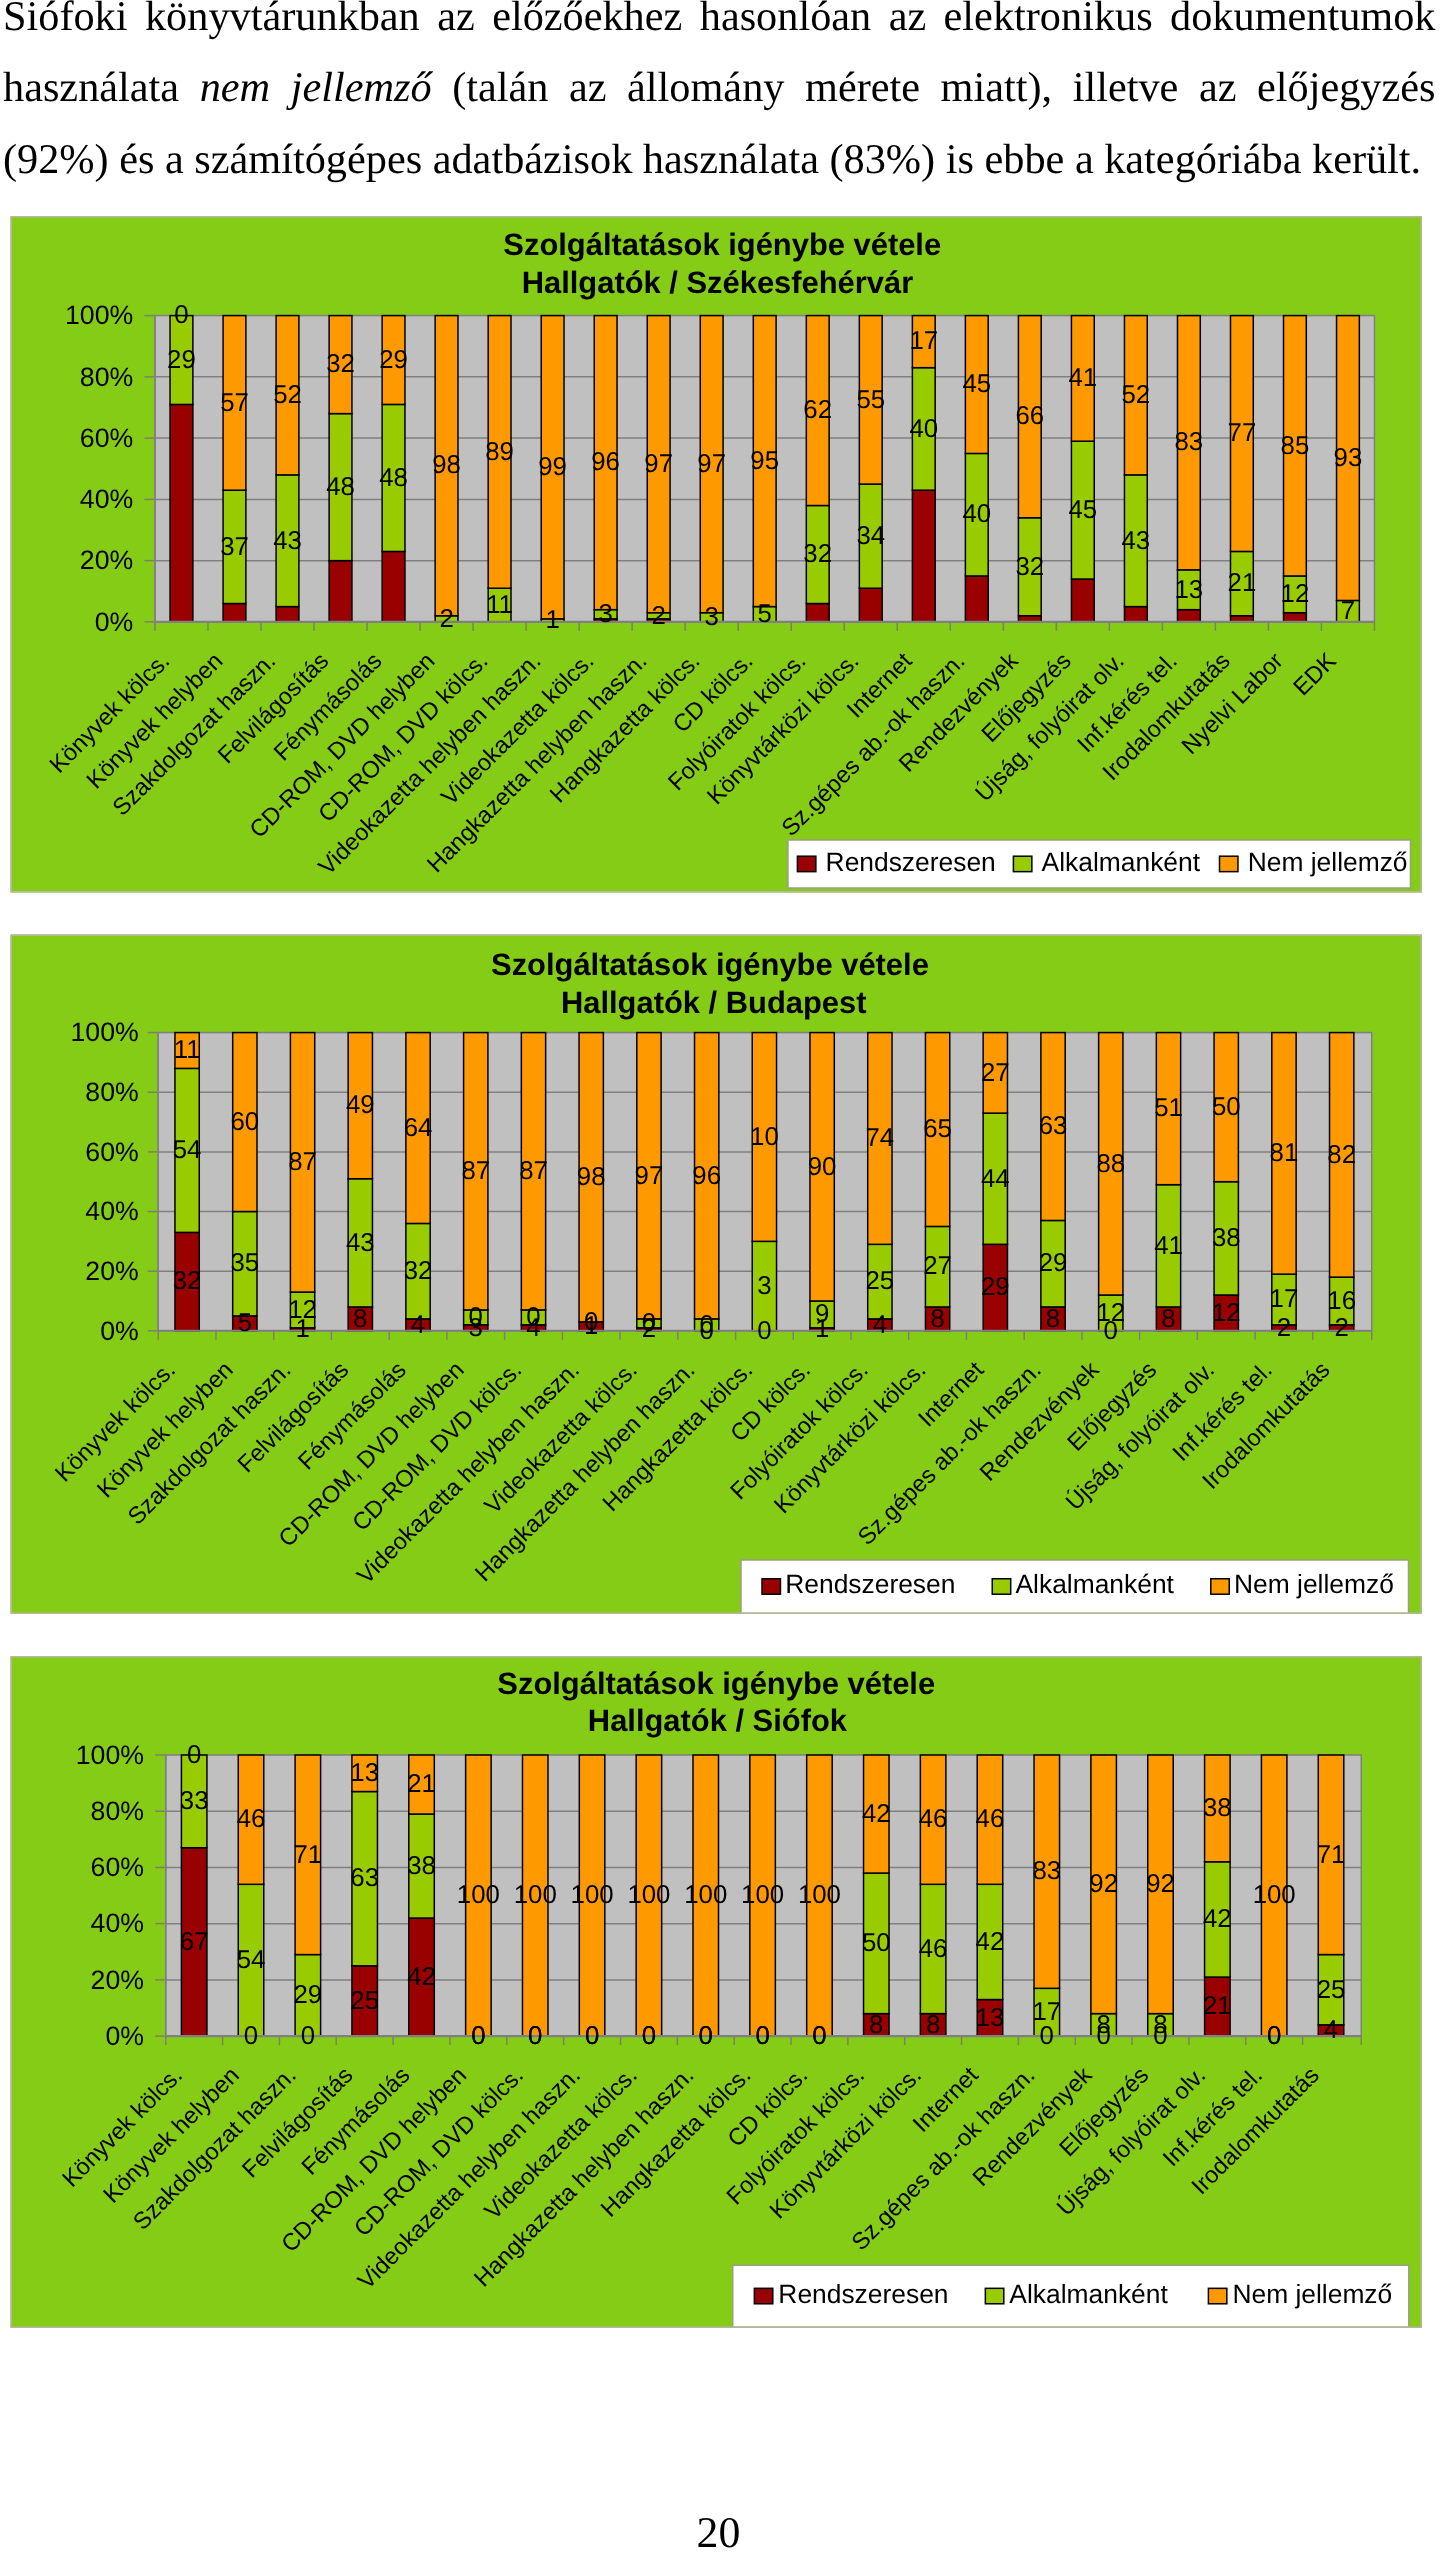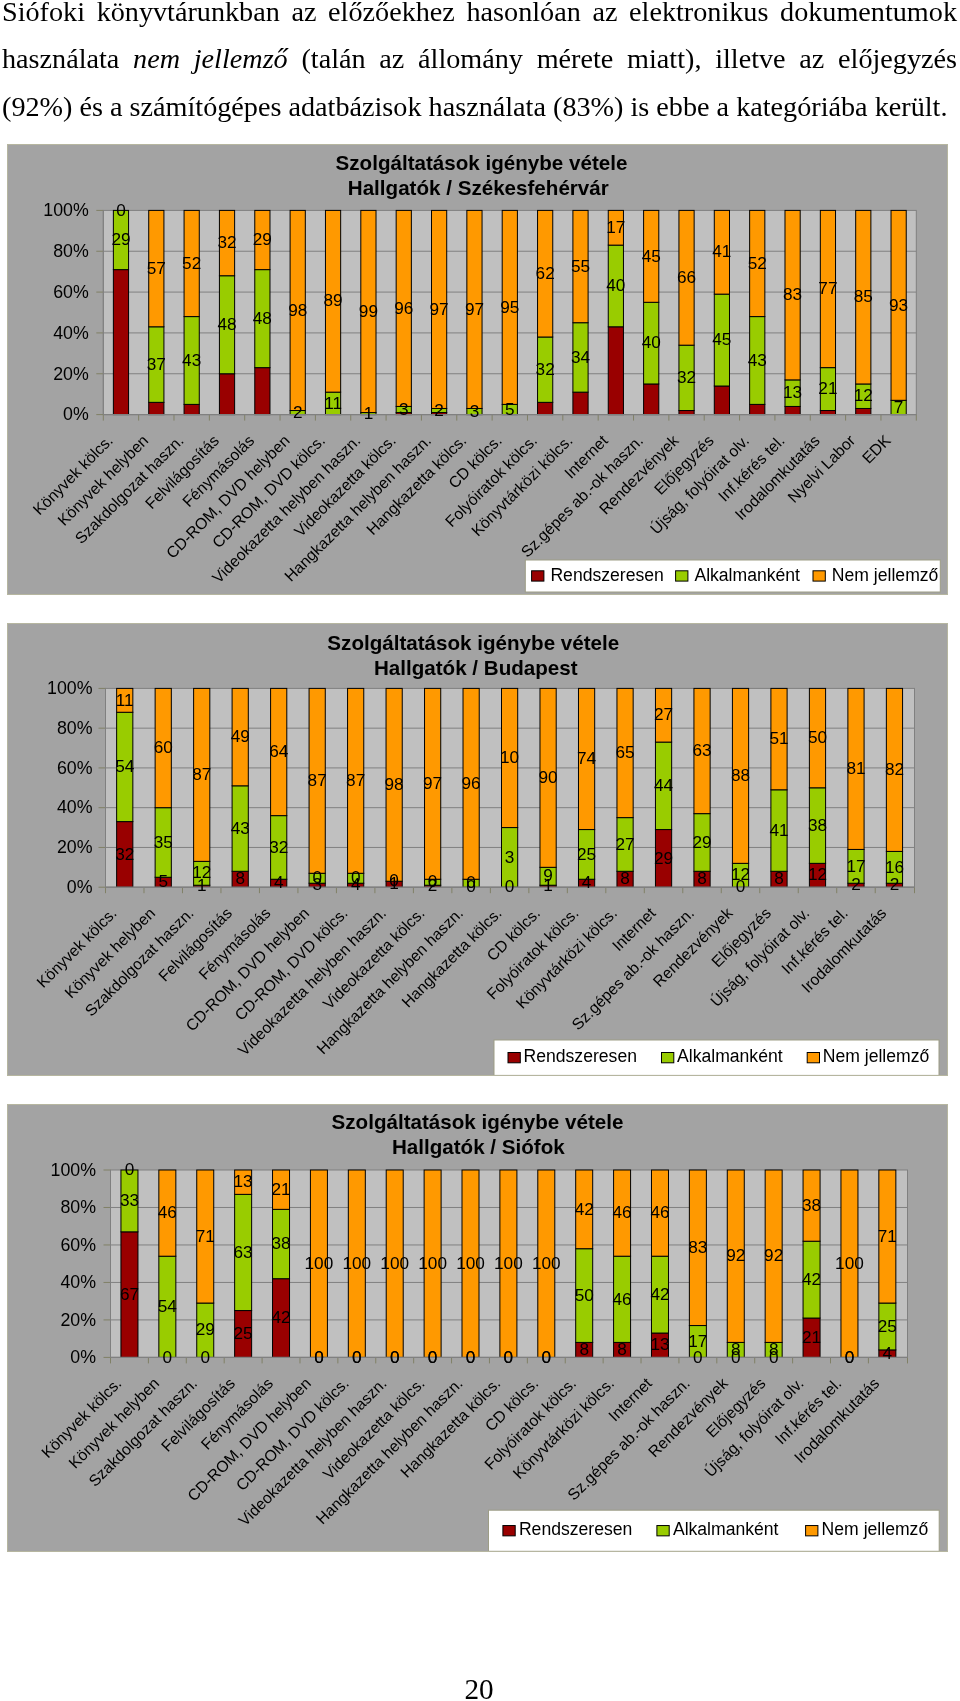--- a/index.html
+++ b/index.html
@@ -2,21 +2,21 @@
 <html><head>
 <meta charset="utf-8">
 <style>
 html,body{margin:0;padding:0;background:#ffffff;}
 body{width:960px;height:1701px;overflow:hidden;position:relative;
      font-family:"Liberation Serif","DejaVu Serif",serif;}
 #page{position:absolute;left:0;top:0;width:856px;height:1701px;}
 #para{position:absolute;margin:0;left:2px;top:-12.0px;width:955px;font-size:28.2px;line-height:47.3px;
       text-align:justify;color:#000;}
 #para i{font-style:italic;}
-.chartbox{position:absolute;box-sizing:border-box;background:#a3a3a3;
+.chartbox{position:absolute;box-sizing:border-box;background:#84cc16;
           border:1px solid #b6b6a0;}
 .chartbox svg{display:block;}
 #pagenum{position:absolute;left:0;top:1675px;width:958px;text-align:center;
          font-size:29.2px;line-height:29.2px;color:#000;}
 </style>
 </head>
 <body>
 
 <div id="page">
 

